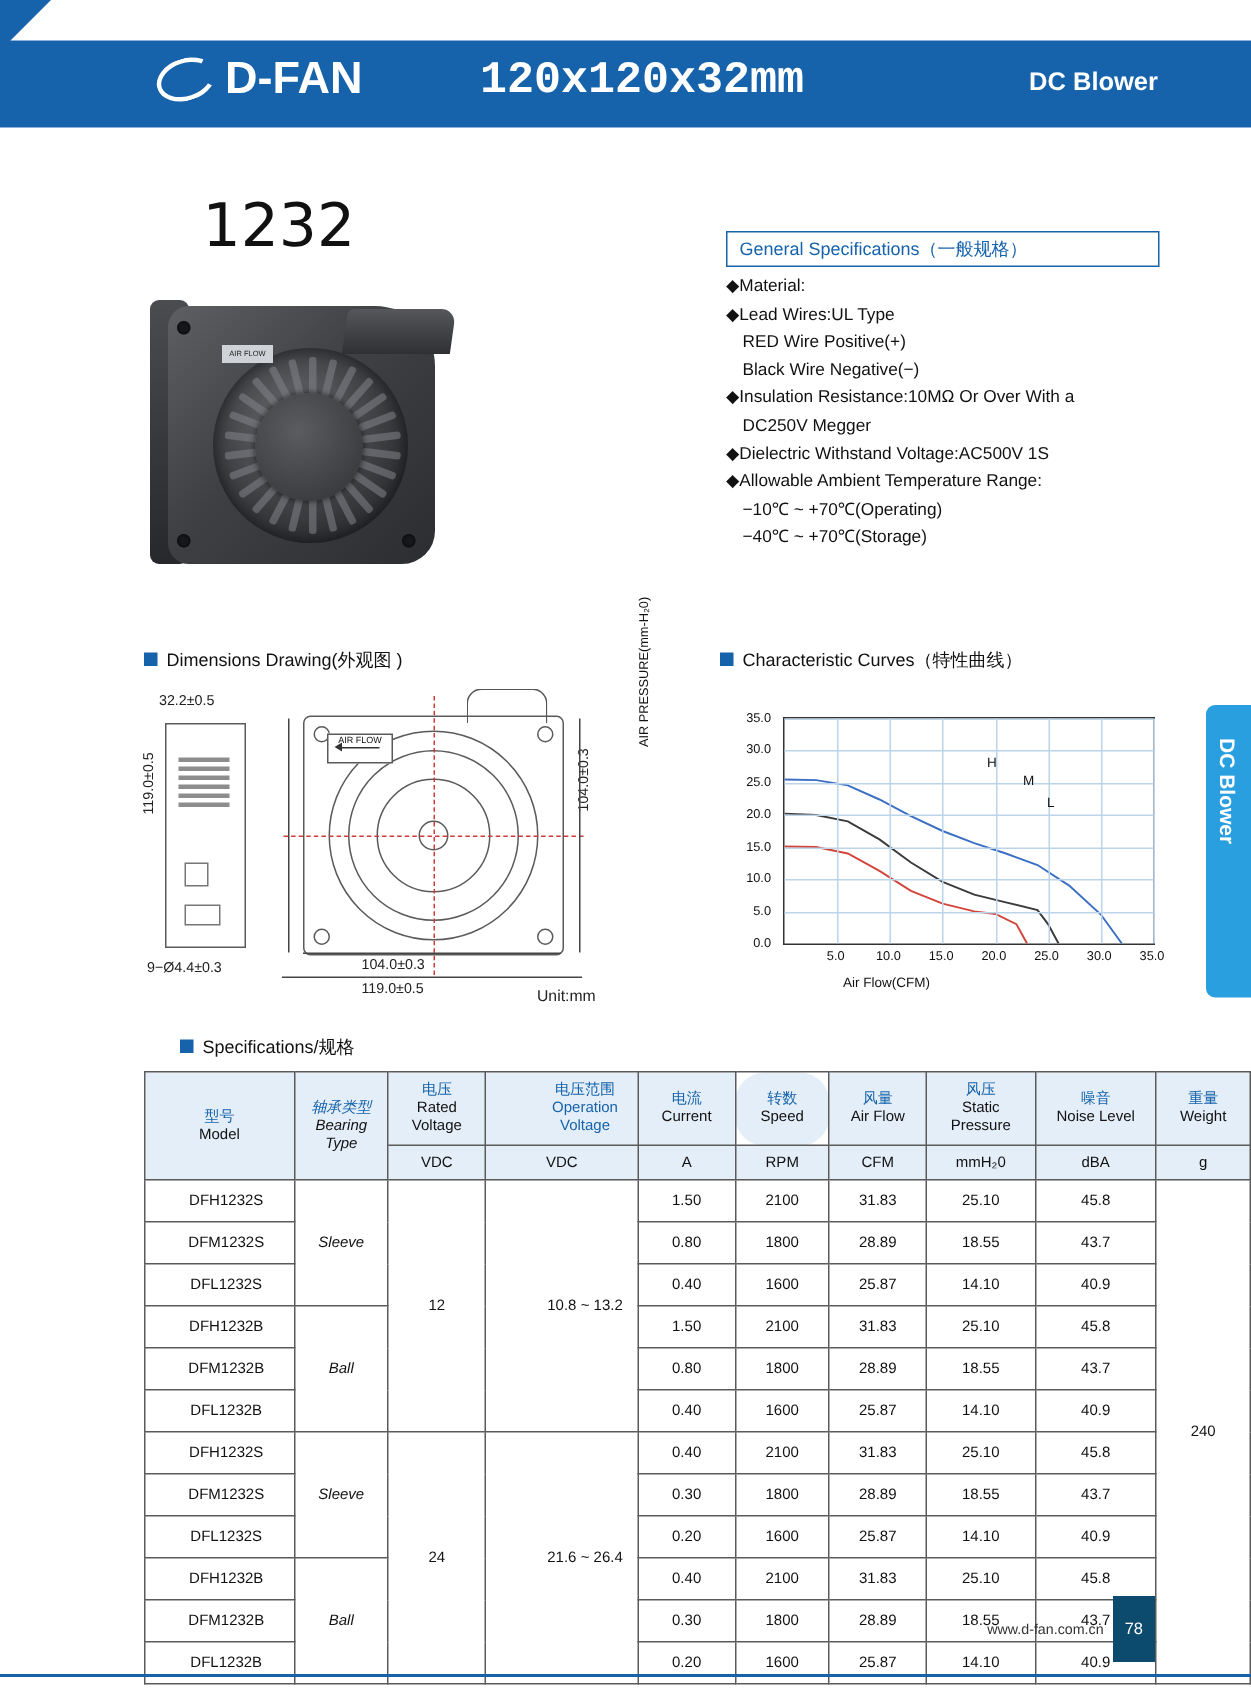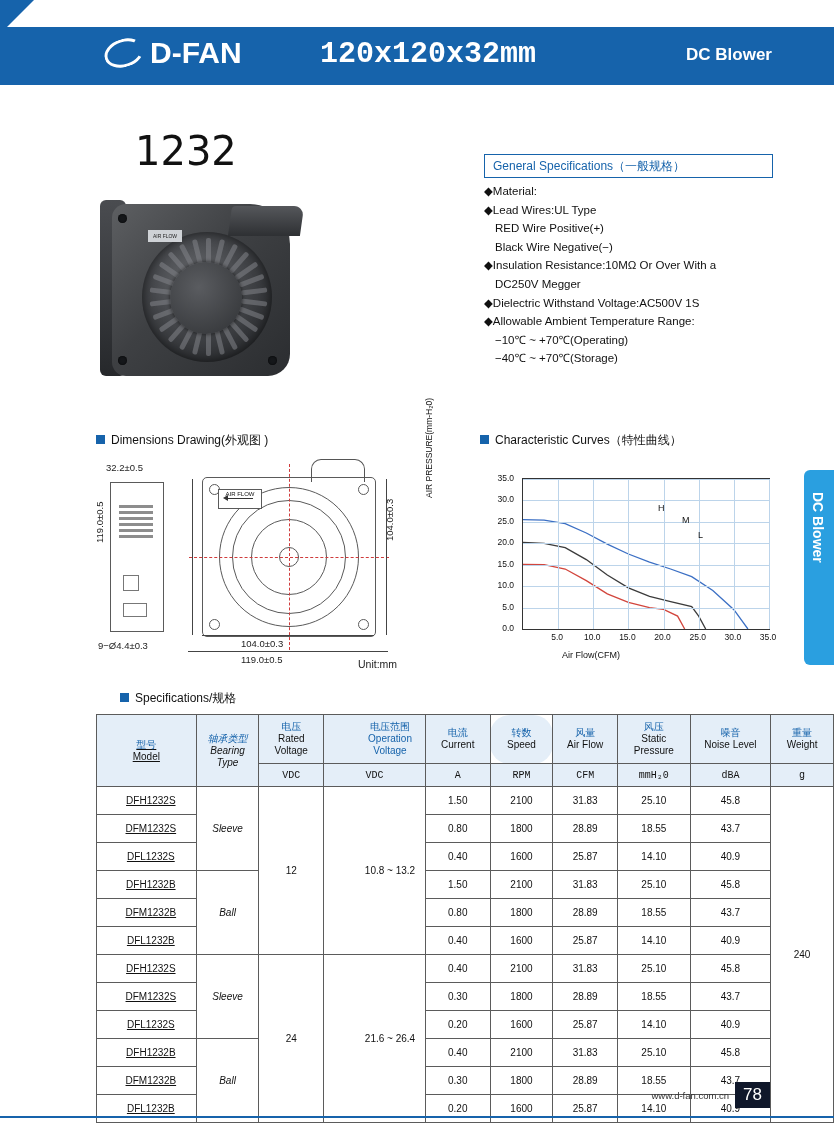--- a/index.html
+++ b/index.html
@@ -177,39 +177,39 @@
   .spec-table{
     position:absolute;left:96px;top:714px;border-collapse:collapse;
     font-size:10px;color:#111;
   }
   .spec-table td,.spec-table th{
     border:1px solid #5b5b5b;text-align:center;vertical-align:middle;
     font-weight:normal;
   }
   .spec-table thead td{background:#e4eef8;}
   .th-main{height:46px;font-size:10px;line-height:12px;}
-  .th-unit{height:20px;font-family:Liberation Mono, monospace;}
-  .c-model{width:88px;text-align:left;padding-left:10px;height:25px;text-decoration:underline;}
+  .th-unit{height:20px;}
+  .c-model{width:88px;text-align:left;padding-left:10px;height:25px;}
   .c-bear{width:60px;font-style:italic;}
   .c-v{width:62px;}
   .c-vr{width:68px;padding-left:32px;}
   .c-cur{width:62px;}
   .c-spd{width:60px;border-radius:20px;}
   .c-af{width:62px;}
   .c-sp{width:70px;}
   .c-nl{width:78px;}
   .c-wt{width:60px;}
   .blue-t{color:#1663ab;}
   
   .footer{
     position:absolute;right:64px;bottom:22px;display:flex;align-items:center;gap:6px;
   }
   .footer .url{font-size:9.5px;color:#333;}
   .footer .pg{
-    background:#0f172a;color:#fff;font-size:17px;padding:3px 8px;
+    background:#0c4a6e;color:#fff;font-size:11px;padding:16px 8px;
   }
   .footer-rule{
     position:absolute;left:0;bottom:12px;width:834px;height:2px;background:#1663ab;
   }
   .corner{
     position:absolute;left:0;top:0;width:0;height:0;
     border-left:34px solid #1663ab;border-bottom:34px solid transparent;
   }
 </style>
 </head>

